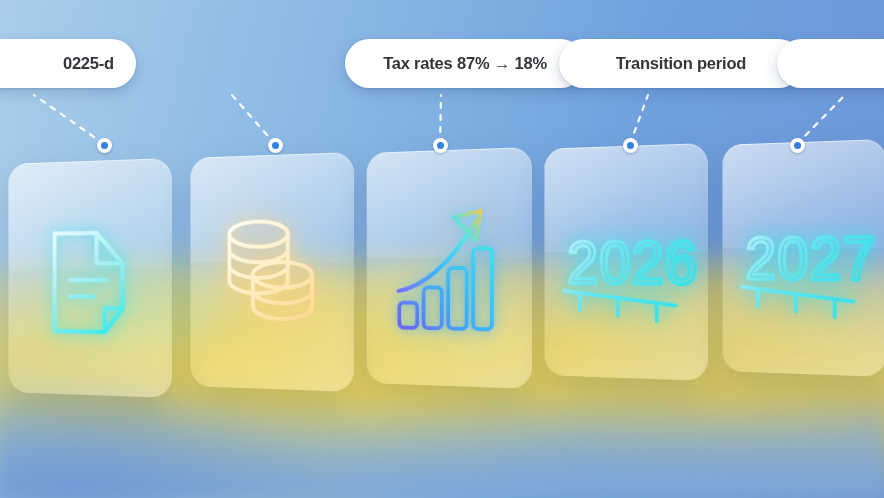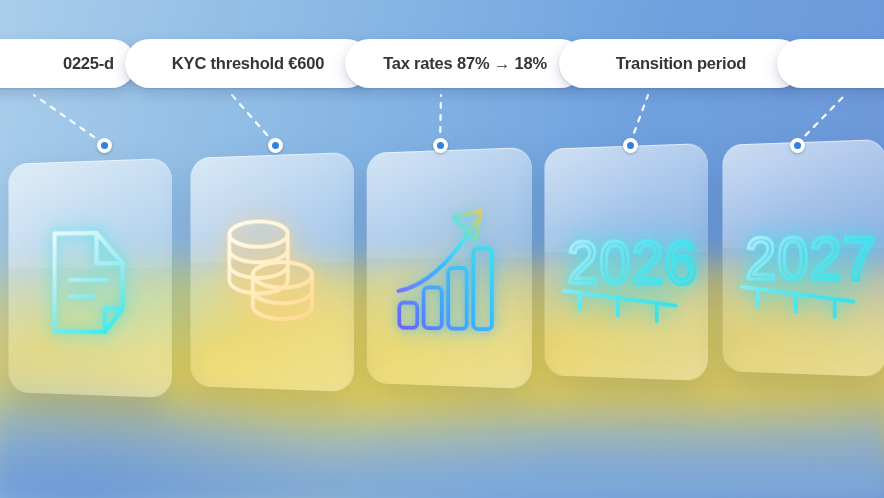--- a/index.html
+++ b/index.html
@@ -297,21 +297,20 @@
     <div class="node" style="left:630px; top:145px;">
         <i></i>
       </div>
     <div class="node" style="left:797px; top:145px;">
         <i></i>
       </div>
   </div>
 
   <div class="pill clip-left" style="left:-64px; top:39px; width:168px;">0225-d</div>
 
-  <div class="pill" style="left:125px; top:39px; width:202px;">KYC threshold €600</div>
 
   <div class="pill" style="left:345px; top:39px; width:196px;">Tax rates 87% → 18%</div>
 
   <div class="pill" style="left:559px; top:39px; width:200px;">Transition period</div>
 
   <div class="pill clip-right" style="left:777px; top:39px; width:180px; justify-content:flex-end; padding-right:0;">Full ra</div>
 
   <div class="grain"></div>
 </div>
 

